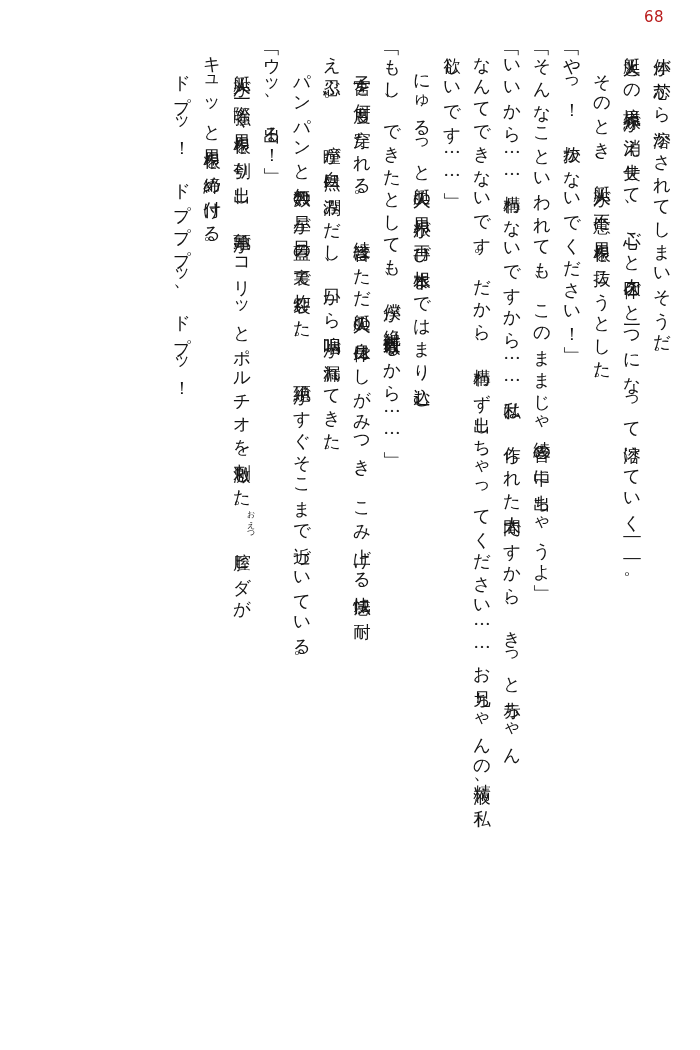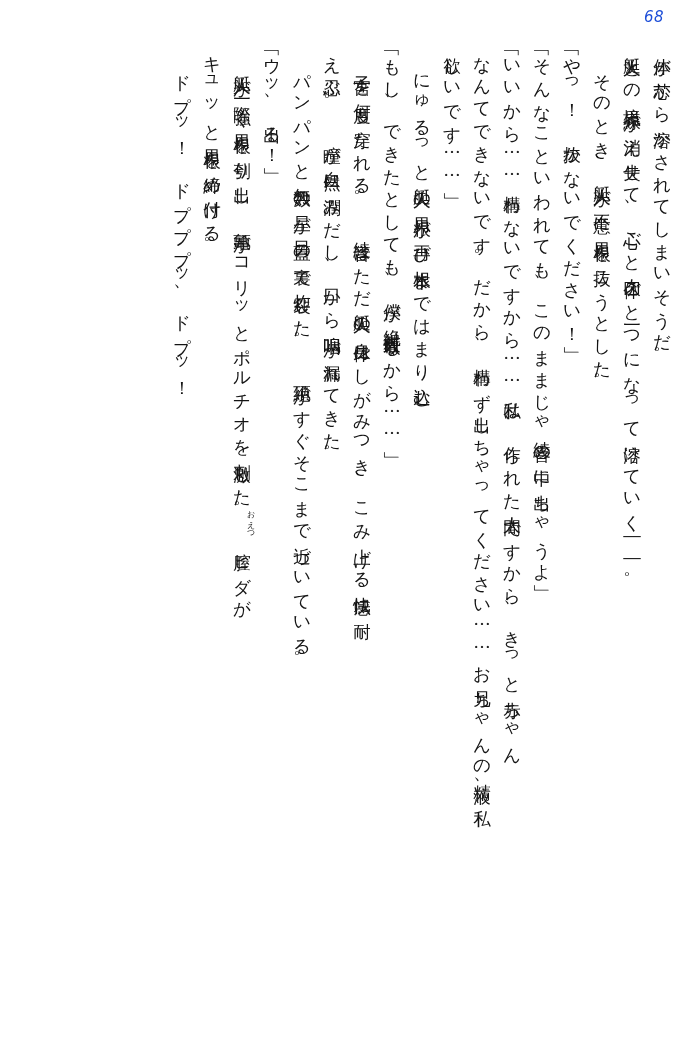--- a/index.html
+++ b/index.html
@@ -22,23 +22,22 @@
     box-sizing: border-box;
     background: #ffffff;
   }
 
   .page-number {
     position: absolute;
     top: 8px;
     right: 36px;
     font-size: 15px;
     letter-spacing: 0.5px;
-    color: #1d4ed8;
+    color: #b91c1c;
     font-family: "DejaVu Sans", "Liberation Sans", sans-serif;
-    font-style: italic;
   }
 
   .text-body {
     position: absolute;
     top: 44px;
     right: 30px;
     left: 38px;
     bottom: 34px;
     display: flex;
     flex-direction: row-reverse;

